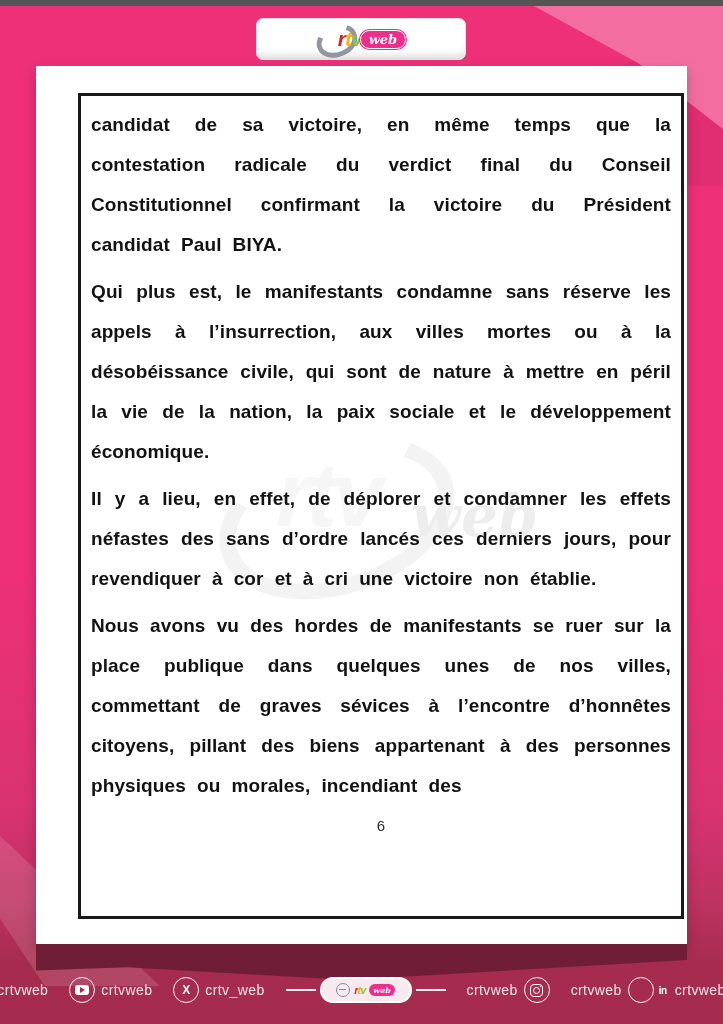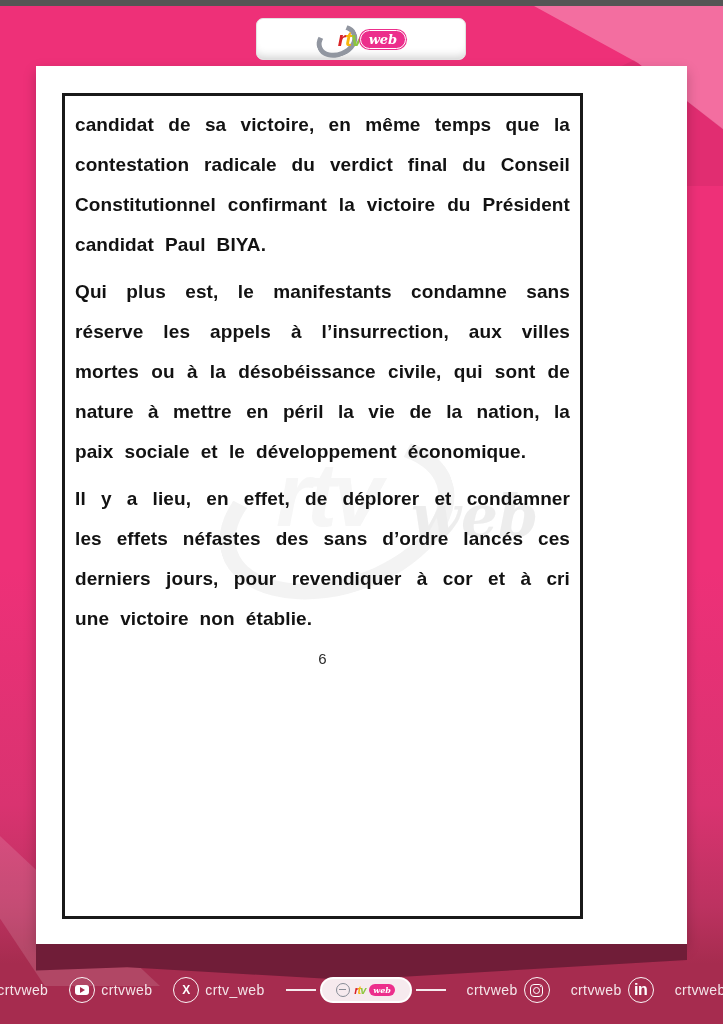--- a/index.html
+++ b/index.html
@@ -77,21 +77,21 @@
   .wm-rtv{
     position:absolute;left:90px;top:30px;font-style:italic;font-weight:900;
     font-size:90px;letter-spacing:-4px;color:#f3f3f3;
   }
   .wm-web{
     position:absolute;left:225px;top:68px;font-family:"DejaVu Serif",serif;
     font-style:italic;font-weight:700;font-size:58px;color:#e8e8e8;
   }
   
   .textbox{
-    position:absolute;left:26px;top:27px;width:521px;height:826px;
+    position:absolute;left:42px;top:27px;width:606px;height:826px;
     box-sizing:border-box;border:3px solid #191919;
     padding:9px 10px 8px 10px;background:transparent;
   }
   .textbox p{
     margin:0 0 7px 0;color:var(--ink,#121212);
     font-size:19px;line-height:40px;font-weight:bold;
     text-align:justify;word-spacing:.30em;letter-spacing:.1px;
   }
   .pagenum{
     margin-top:10px;text-align:center;color:#2b2b2b;
@@ -104,21 +104,21 @@
   }
   .social{display:flex;align-items:center;gap:6px;}
   .social .label{color:rgba(255,255,255,.88);font-size:14px;letter-spacing:.4px;}
   .circle{
     width:26px;height:26px;border:1.6px solid rgba(255,255,255,.95);
     border-radius:50%;display:flex;align-items:center;justify-content:center;
     box-sizing:border-box;color:#fff;flex:0 0 auto;
   }
   .glyph-fb{font-family:"DejaVu Serif",serif;font-style:italic;font-weight:700;font-size:15px;margin-top:-1px;}
   .glyph-x{font-weight:900;font-size:12px;}
-  .glyph-in{font-weight:700;font-size:16px;letter-spacing:-.5px;}
+  .glyph-in{font-weight:700;font-size:10px;letter-spacing:-.5px;padding-left:44px;}
   .glyph-tt{font-weight:700;font-size:14px;}
   .yt-shape{width:14px;height:10px;background:#fff;border-radius:3px;display:flex;align-items:center;justify-content:center;}
   .yt-shape .tri{width:0;height:0;border-left:5px solid var(--crimson-footer,#A62C4F);border-top:3.5px solid transparent;border-bottom:3.5px solid transparent;margin-left:1px;}
   .ig-shape{width:13px;height:13px;border:1.6px solid #fff;border-radius:4px;position:relative;box-sizing:border-box;}
   .ig-shape::after{content:"";position:absolute;left:2px;top:2px;width:5px;height:5px;border:1.3px solid #fff;border-radius:50%;}
   .ig-shape::before{content:"";position:absolute;right:1px;top:1px;width:1.6px;height:1.6px;background:#fff;border-radius:50%;}
   .hline{width:30px;height:1.6px;background:rgba(255,255,255,.9);}
   .footer-logo-group{display:flex;align-items:center;gap:4px;}
   .f-pill{
     height:26px;min-width:92px;border:2px solid rgba(255,255,255,.95);
@@ -151,20 +151,21 @@
     <div class="watermark">
       <div class="wm-swoosh"></div>
       <div class="wm-rtv">rtv</div>
       <div class="wm-web">web</div>
     </div>
 
     <div class="textbox">
       <p>candidat de sa victoire, en même temps que la contestation radicale du verdict final du Conseil Constitutionnel confirmant la victoire du Président candidat Paul BIYA.</p>
       <p>Qui plus est, le manifestants condamne sans réserve les appels à l’insurrection, aux villes mortes ou à la désobéissance civile, qui sont de nature à mettre en péril la vie de la nation, la paix sociale et le développement économique.</p>
       <p>Il y a lieu, en effet, de déplorer et condamner les effets néfastes des sans d’ordre lancés ces derniers jours, pour revendiquer à cor et à cri une victoire non établie.</p>
+      <p>Nous avons vu des hordes de manifestants se ruer sur la place publique  dans quelques unes de nos villes, commettant de graves sévices à l’encontre d’honnêtes citoyens, pillant des biens appartenant à des personnes physiques ou morales, incendiant des</p>
       <div class="pagenum">6</div>
     </div>
   </div>
 
   <div class="page-shadow-wedge"></div>
 
   <div class="footer-row">
 
     <div class="social">
       <div class="circle">

